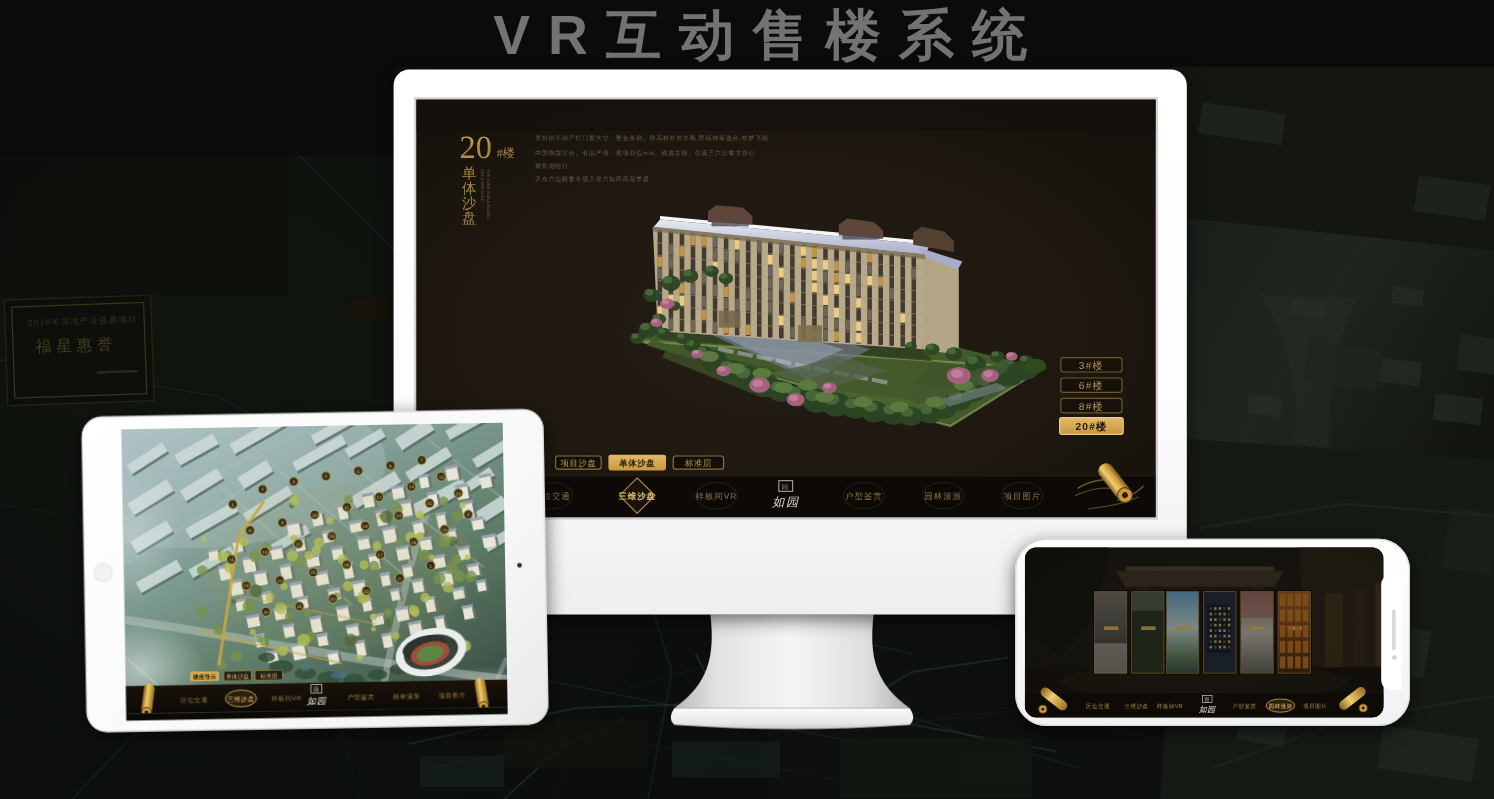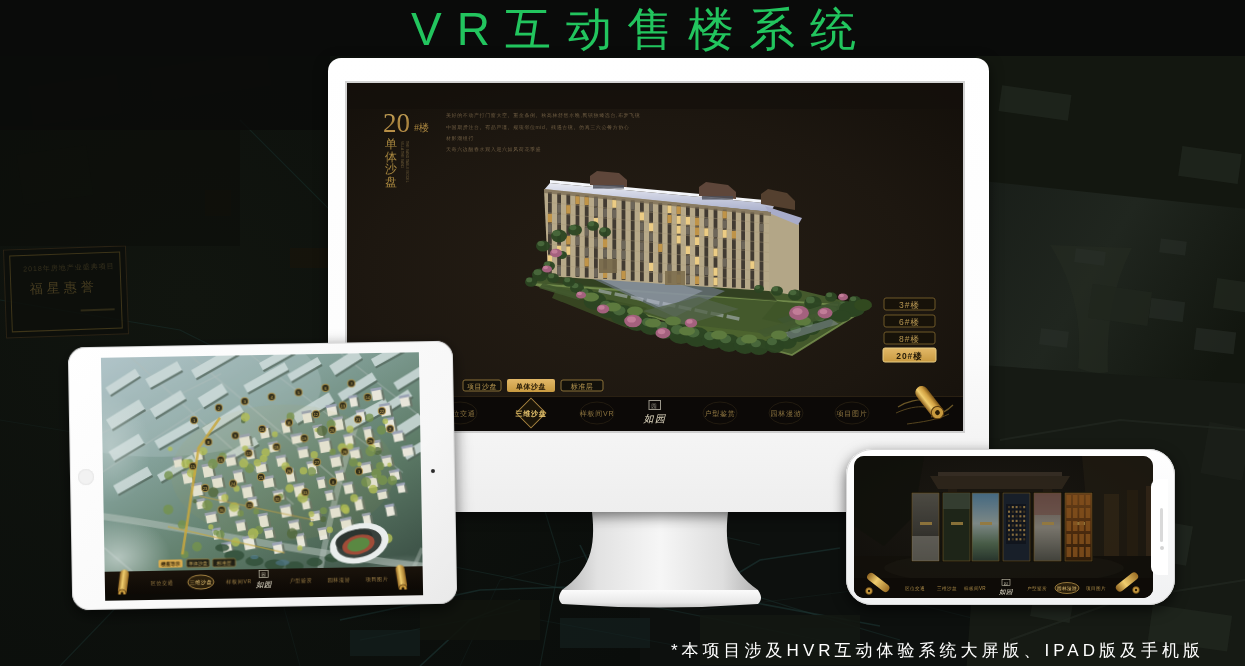--- a/index.html
+++ b/index.html
@@ -1,21 +1,21 @@
 <!DOCTYPE html>
 <html><head>
 <meta charset="utf-8">
 <style>
   html,body{margin:0;padding:0;}
   body{width:1245px;height:666px;overflow:hidden;position:relative;
        background:#0c0f0d;font-family:"Liberation Sans",sans-serif;}
   #stage{position:absolute;left:0;top:0;width:1245px;height:666px;}
   .abs{position:absolute;}
-  #title{left:0;top:-1px;width:1245px;text-align:center;color:#22c55e;
-         font-size:46px;font-weight:normal;letter-spacing:15px;white-space:nowrap;
+  #title{left:0;top:-1px;width:1245px;text-align:center;color:#737373;
+         font-size:46px;font-weight:bold;letter-spacing:15px;white-space:nowrap;
          text-indent:37px;}
   #monitor{left:328px;top:58px;width:661px;height:454px;border-radius:13px;
            background:linear-gradient(180deg,#ffffff 0%,#fdfdfd 60%,#eeeeee 100%);
            box-shadow:0 4px 14px rgba(0,0,0,0.55);}
   #mscreen{left:347px;top:83px;width:616px;height:348px;background:#1e1812;box-shadow:0 0 0 2px rgba(175,175,175,0.55);}
   #tablet{left:70px;top:344px;width:385px;height:263px;border-radius:17px;
           background:linear-gradient(135deg,#ffffff 0%,#f7f7f7 70%,#e9e9e9 100%);
           transform:rotate(-1deg);box-shadow:0 5px 16px rgba(0,0,0,0.6);outline:1px solid #dadada;outline-offset:-1px;}
   #tscreen{left:0;top:0;width:318px;height:243px;}
   #phone{left:846px;top:449px;width:329px;height:156px;border-radius:26px;
@@ -1401,14 +1401,13 @@
           <circle cx="24" cy="16" r="3.4" fill="#c89a3e" stroke="#5a3c10" stroke-width="0.7"></circle>
           <circle cx="24" cy="16" r="1.2" fill="#2a1c06"></circle>
         </g>
       </g>
     </svg>
     <div class="abs" style="left:305px;top:30px;width:17px;height:96px;background:#ffffff;border-radius:8px 0 0 8px;"></div>
     <div class="abs" style="left:314px;top:59px;width:3px;height:34px;border-radius:2px;background:#d9d9d9;"></div>
     <div class="abs" style="left:314px;top:97px;width:4px;height:4px;border-radius:50%;background:#d4d4d4;"></div>
   </div>
 
-  <div class="abs" id="footnote">*本项目涉及HVR互动体验系统大屏版、IPAD版及手机版</div>
 </div>
 
 </body></html>

